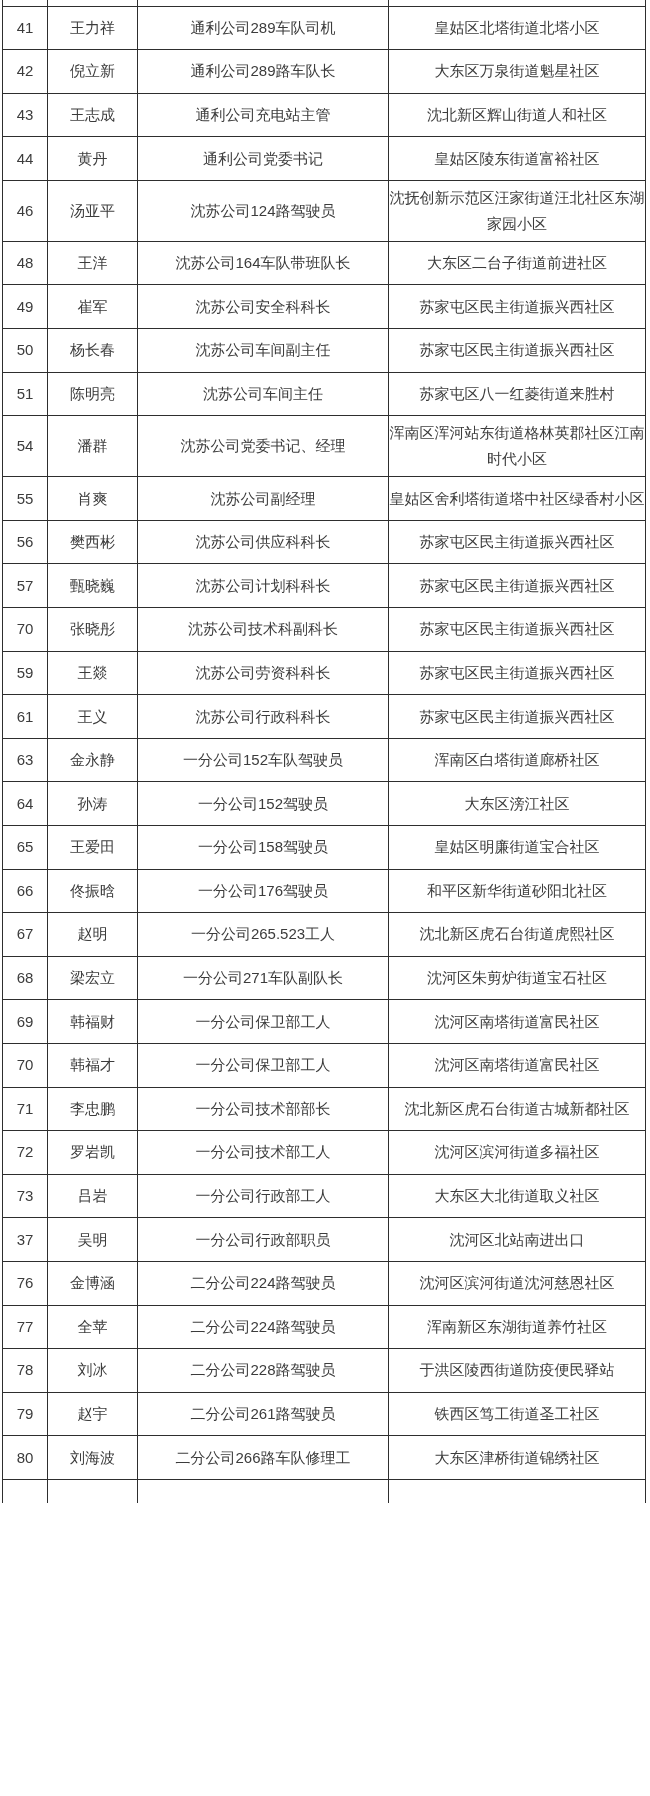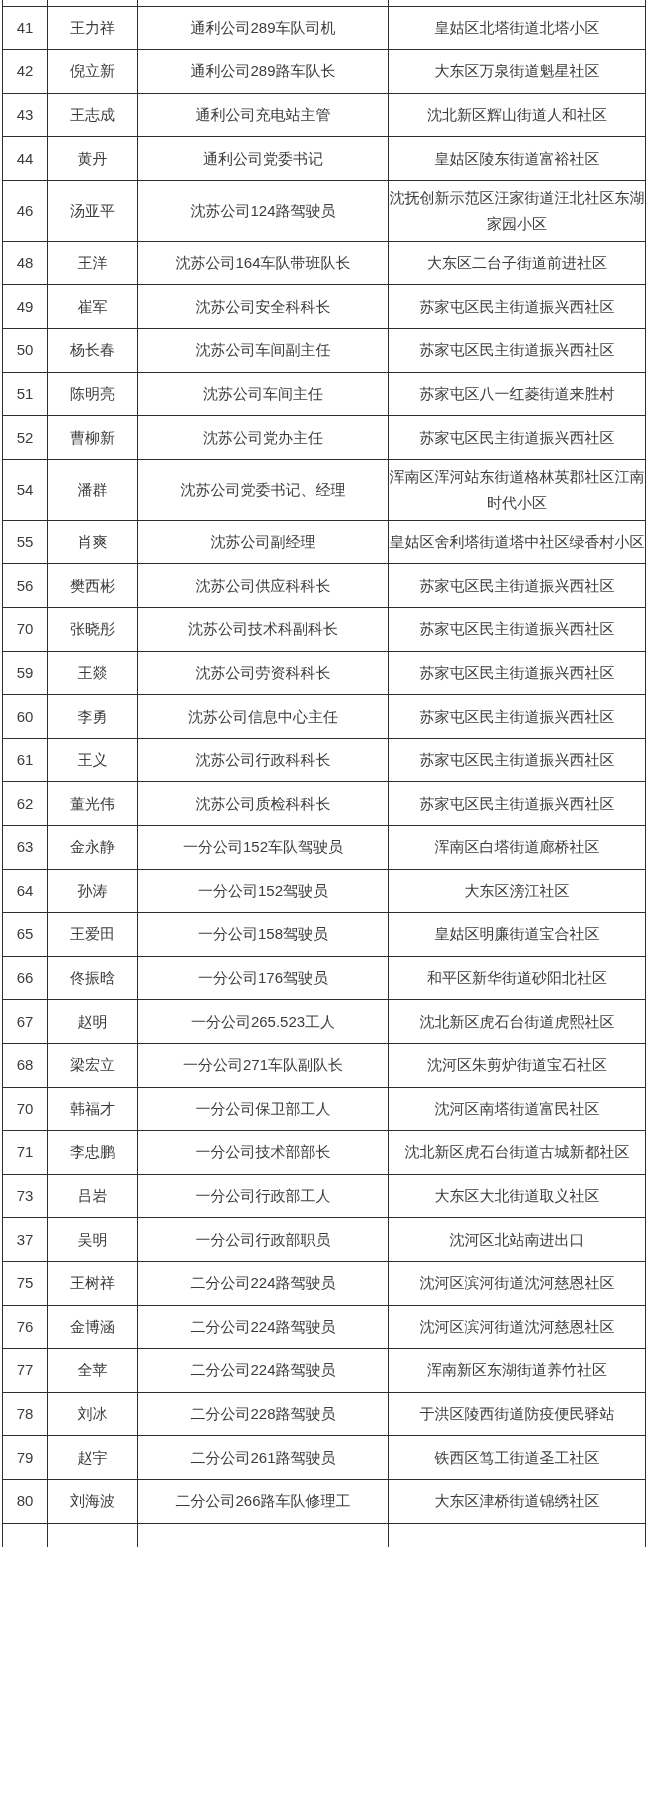--- a/index.html
+++ b/index.html
@@ -124,71 +124,59 @@
     <td>沈苏公司车间副主任</td>
     <td>苏家屯区民主街道振兴西社区</td>
   </tr>
         <tr class="data-row">
     <td>51</td>
     <td>陈明亮</td>
     <td>沈苏公司车间主任</td>
     <td>苏家屯区八一红菱街道来胜村</td>
   </tr>
         <tr class="data-row">
-    <td>52</td>
-    <td>曹柳新</td>
-    <td>沈苏公司党办主任</td>
-    <td>苏家屯区民主街道振兴西社区</td>
-  </tr>
-        <tr class="data-row">
     <td>54</td>
     <td>潘群</td>
     <td>沈苏公司党委书记、经理</td>
     <td>浑南区浑河站东街道格林英郡社区江南时代小区</td>
   </tr>
         <tr class="data-row">
     <td>55</td>
     <td>肖爽</td>
     <td>沈苏公司副经理</td>
     <td>皇姑区舍利塔街道塔中社区绿香村小区</td>
   </tr>
         <tr class="data-row">
     <td>56</td>
     <td>樊西彬</td>
     <td>沈苏公司供应科科长</td>
     <td>苏家屯区民主街道振兴西社区</td>
   </tr>
         <tr class="data-row">
+    <td>57</td>
+    <td>甄晓巍</td>
+    <td>沈苏公司计划科科长</td>
+    <td>苏家屯区民主街道振兴西社区</td>
+  </tr>
+        <tr class="data-row">
     <td>70</td>
     <td>张晓彤</td>
     <td>沈苏公司技术科副科长</td>
     <td>苏家屯区民主街道振兴西社区</td>
   </tr>
         <tr class="data-row">
     <td>59</td>
     <td>王燚</td>
     <td>沈苏公司劳资科科长</td>
     <td>苏家屯区民主街道振兴西社区</td>
   </tr>
         <tr class="data-row">
-    <td>60</td>
-    <td>李勇</td>
-    <td>沈苏公司信息中心主任</td>
-    <td>苏家屯区民主街道振兴西社区</td>
-  </tr>
-        <tr class="data-row">
     <td>61</td>
     <td>王义</td>
     <td>沈苏公司行政科科长</td>
-    <td>苏家屯区民主街道振兴西社区</td>
-  </tr>
-        <tr class="data-row">
-    <td>62</td>
-    <td>董光伟</td>
-    <td>沈苏公司质检科科长</td>
     <td>苏家屯区民主街道振兴西社区</td>
   </tr>
         <tr class="data-row">
     <td>63</td>
     <td>金永静</td>
     <td>一分公司152车队驾驶员</td>
     <td>浑南区白塔街道廊桥社区</td>
   </tr>
         <tr class="data-row">
     <td>64</td>
@@ -214,48 +202,54 @@
     <td>一分公司265.523工人</td>
     <td>沈北新区虎石台街道虎熙社区</td>
   </tr>
         <tr class="data-row">
     <td>68</td>
     <td>梁宏立</td>
     <td>一分公司271车队副队长</td>
     <td>沈河区朱剪炉街道宝石社区</td>
   </tr>
         <tr class="data-row">
+    <td>69</td>
+    <td>韩福财</td>
+    <td>一分公司保卫部工人</td>
+    <td>沈河区南塔街道富民社区</td>
+  </tr>
+        <tr class="data-row">
     <td>70</td>
     <td>韩福才</td>
     <td>一分公司保卫部工人</td>
     <td>沈河区南塔街道富民社区</td>
   </tr>
         <tr class="data-row">
     <td>71</td>
     <td>李忠鹏</td>
     <td>一分公司技术部部长</td>
     <td>沈北新区虎石台街道古城新都社区</td>
   </tr>
         <tr class="data-row">
+    <td>72</td>
+    <td>罗岩凯</td>
+    <td>一分公司技术部工人</td>
+    <td>沈河区滨河街道多福社区</td>
+  </tr>
+        <tr class="data-row">
     <td>73</td>
     <td>吕岩</td>
     <td>一分公司行政部工人</td>
     <td>大东区大北街道取义社区</td>
   </tr>
         <tr class="data-row">
     <td>37</td>
     <td>吴明</td>
     <td>一分公司行政部职员</td>
     <td>沈河区北站南进出口</td>
-  </tr>
-        <tr class="data-row">
-    <td>75</td>
-    <td>王树祥</td>
-    <td>二分公司224路驾驶员</td>
-    <td>沈河区滨河街道沈河慈恩社区</td>
   </tr>
         <tr class="data-row">
     <td>76</td>
     <td>金博涵</td>
     <td>二分公司224路驾驶员</td>
     <td>沈河区滨河街道沈河慈恩社区</td>
   </tr>
         <tr class="data-row">
     <td>77</td>
     <td>全苹</td>

